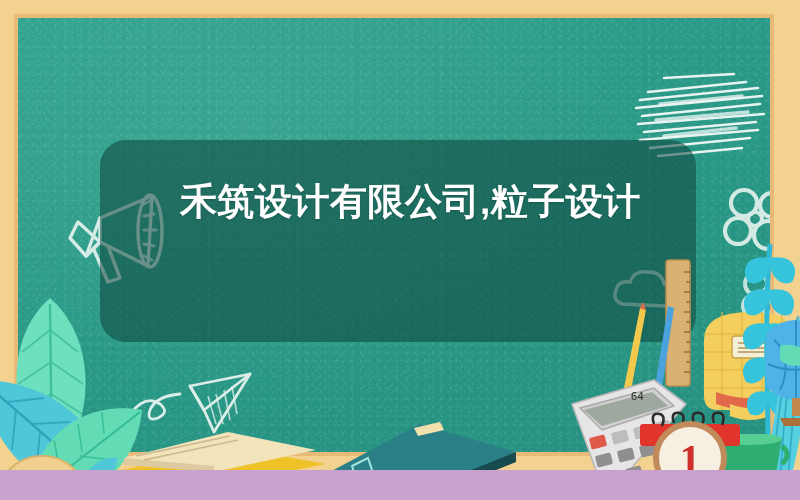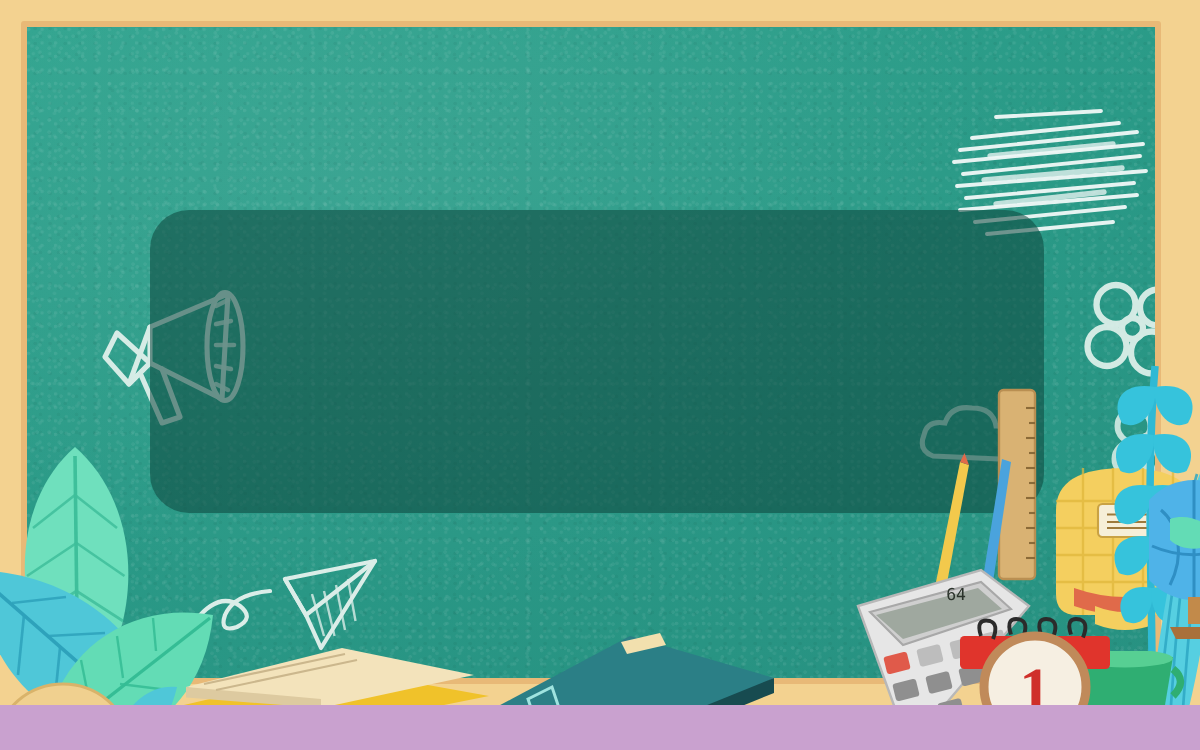--- a/index.html
+++ b/index.html
@@ -229,20 +229,21 @@
         </g>
         <g stroke="#eef7f3" stroke-width="1.6" opacity=".8">
           <path d="M80 26 L88 54"></path>
             <path d="M88 24 L95 54"></path>
           <path d="M96 20 L102 50"></path>
             <path d="M104 16 L109 44"></path>
         </g>
       </svg>
 
       <div class="panel" style="left:82px;top:122px;"></div>
+      <div class="panel-title" style="left:162px;top:160px;">禾筑设计有限公司,粒子设计</div>
     </div>
   </div>
 
   <svg class="obj leaf leafL1" viewBox="0 0 120 180">
     <path d="M60 2 C104 40 110 120 62 178 C14 120 16 40 60 2 Z" fill="#6fe0bd"></path>
     <path d="M60 8 L62 172" stroke="#3fbf9b" stroke-width="2.4" fill="none"></path>
     <g stroke="#3fbf9b" stroke-width="1.8" fill="none" opacity=".85">
       <path d="M60 34 L32 56"></path>
         <path d="M60 34 L88 56"></path>
       <path d="M61 66 L28 88"></path>

